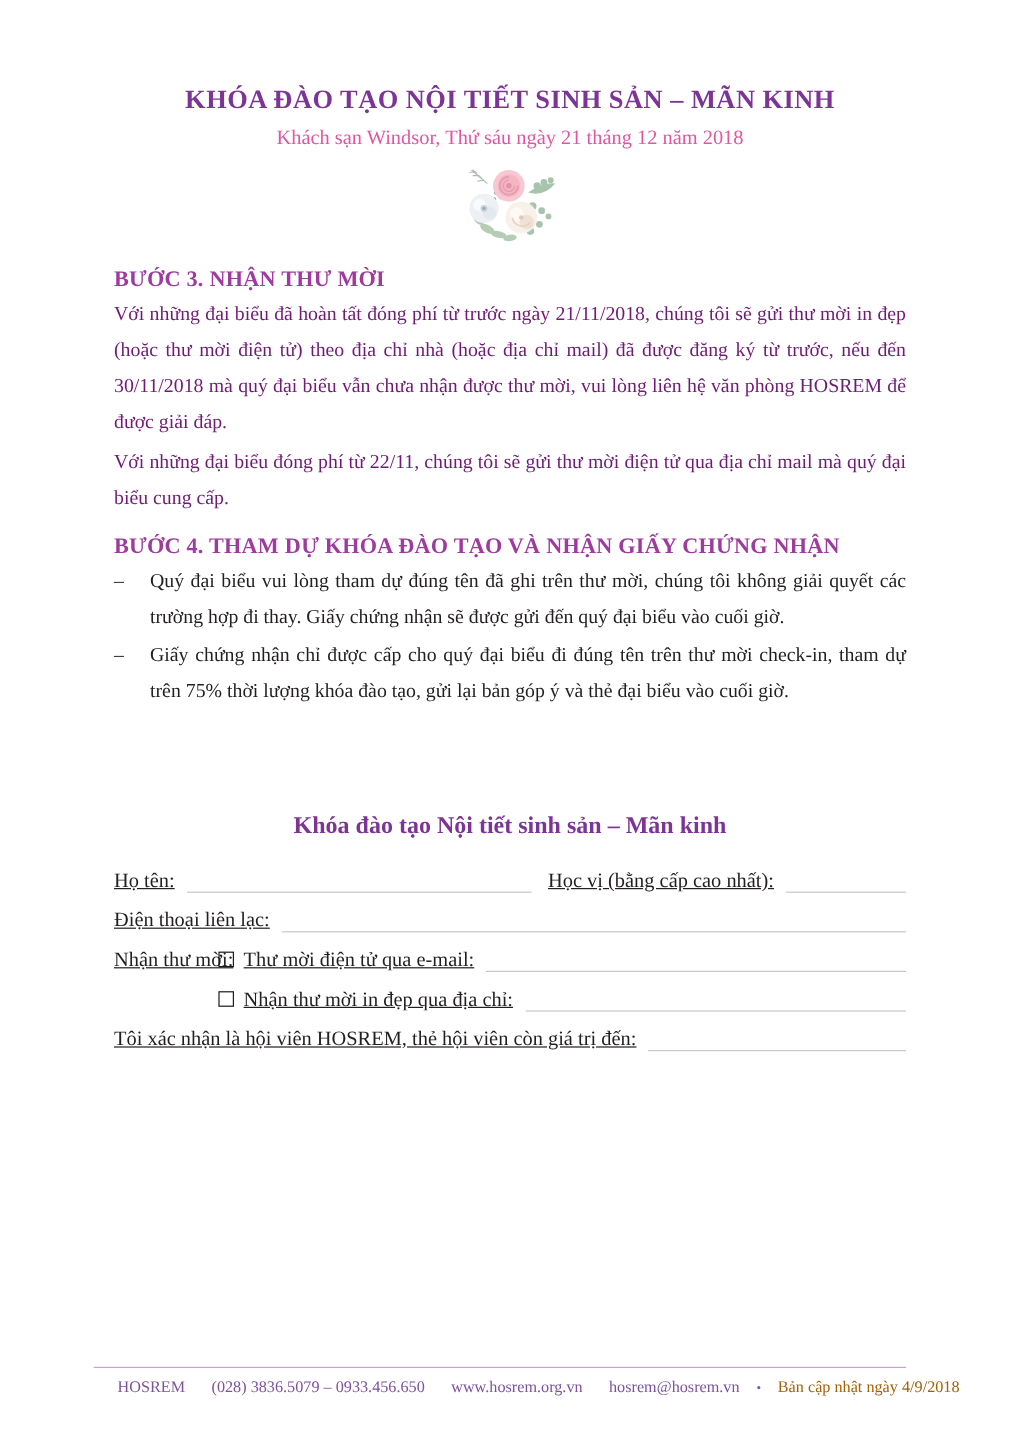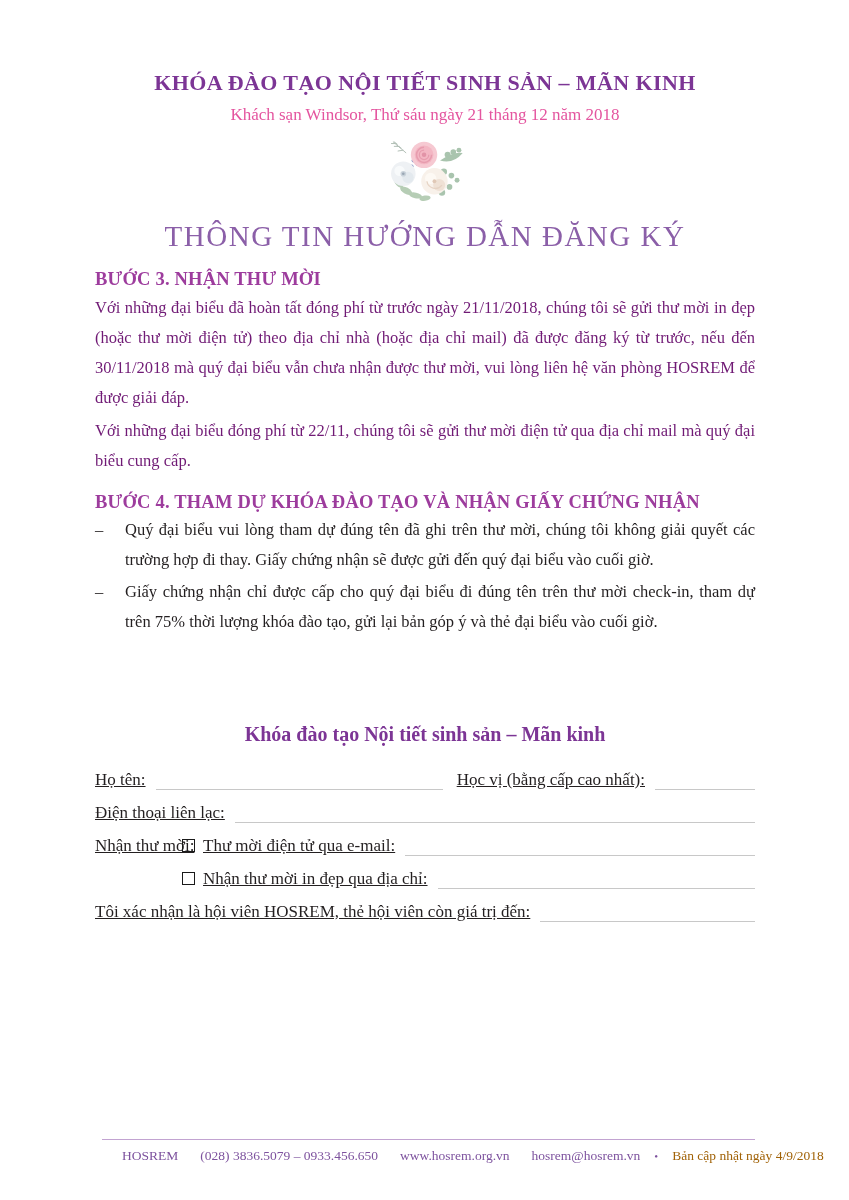--- a/index.html
+++ b/index.html
@@ -104,21 +104,21 @@
     border: 1.6px solid #1a1a1a;
     margin: 0 8px 1px 0;
     vertical-align: -1px;
     flex: 0 0 13px;
     align-self: center;
   }
   .indent-invite { width: 87px; flex: 0 0 87px; }
 
   .footer {
     position: absolute;
-    left: 102px;
+    left: 78px;
     right: 94px;
     bottom: 36px;
     border-top: 1px solid #c2a3d1;
     padding: 8px 0 0 20px;
     display: flex;
     align-items: baseline;
     gap: 22px;
     font-size: 13.5px;
     color: #7d529e;
     white-space: nowrap;
@@ -188,21 +188,20 @@
         <g>
           <circle cx="60" cy="48" r="14" fill="#f8f1ea"></circle>
           <circle cx="56" cy="45" r="6" fill="#fdf9f4"></circle>
           <circle cx="65" cy="52" r="6.4" fill="#efe1d5"></circle>
           <path d="M52 48 a9 9 0 0 0 16 4" fill="none" stroke="#e6d3c4" stroke-width="1.4"></path>
           <circle cx="60" cy="48" r="2" fill="#e0c8b6"></circle>
         </g>
       </svg>
     </div>
 
-    <h1 class="main-heading">THÔNG TIN HƯỚNG DẪN ĐĂNG KÝ</h1>
 
     <div>
       <div class="section-heading">BƯỚC 3. NHẬN THƯ MỜI</div>
       <p class="body-par">Với những đại biểu đã hoàn tất đóng phí từ trước ngày 21/11/2018, chúng tôi sẽ gửi thư mời in đẹp (hoặc thư mời điện tử) theo địa chỉ nhà (hoặc địa chỉ mail) đã được đăng ký từ trước, nếu đến 30/11/2018 mà quý đại biểu vẫn chưa nhận được thư mời, vui lòng liên hệ văn phòng HOSREM để được giải đáp.</p>
       <p class="body-par">Với những đại biểu đóng phí từ 22/11, chúng tôi sẽ gửi thư mời điện tử qua địa chỉ mail mà quý đại biểu cung cấp.</p>
     </div>
 
     <div>
       <div class="section-heading">BƯỚC 4. THAM DỰ KHÓA ĐÀO TẠO VÀ NHẬN GIẤY CHỨNG NHẬN</div>
       <div class="bullet-item">

